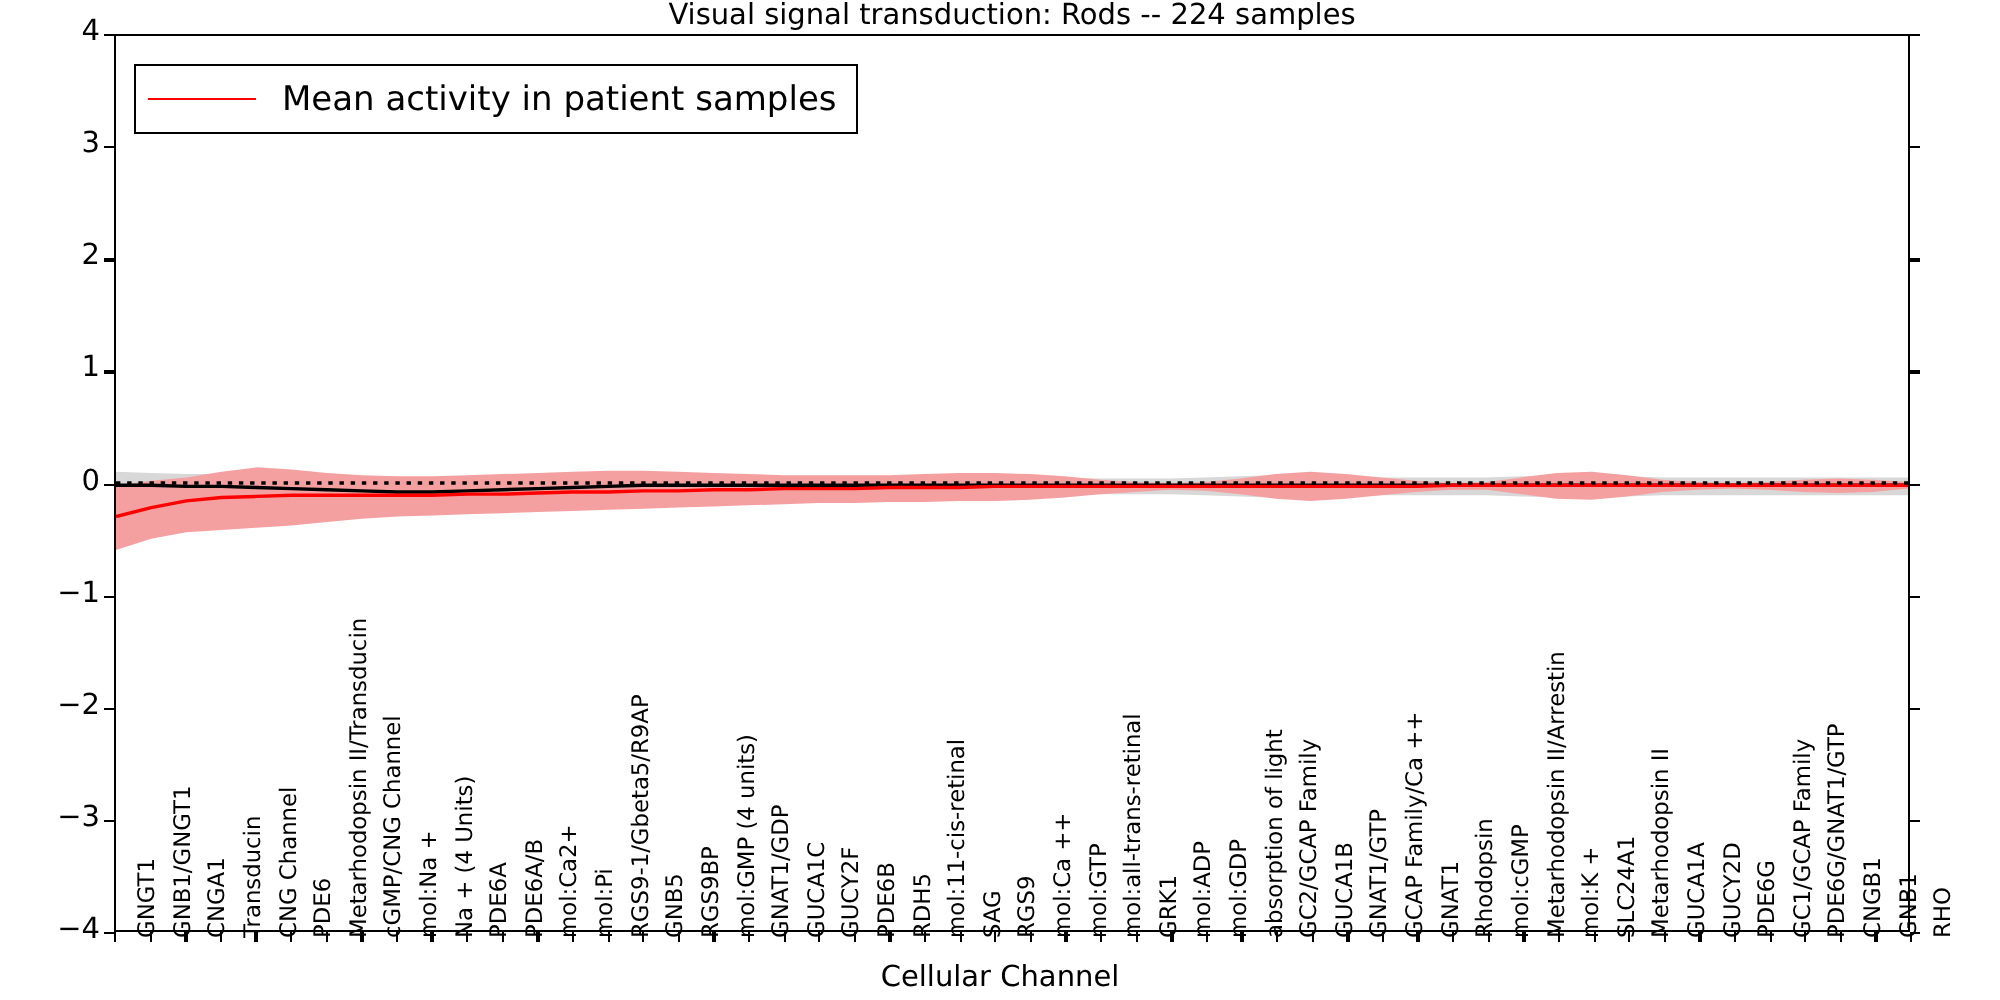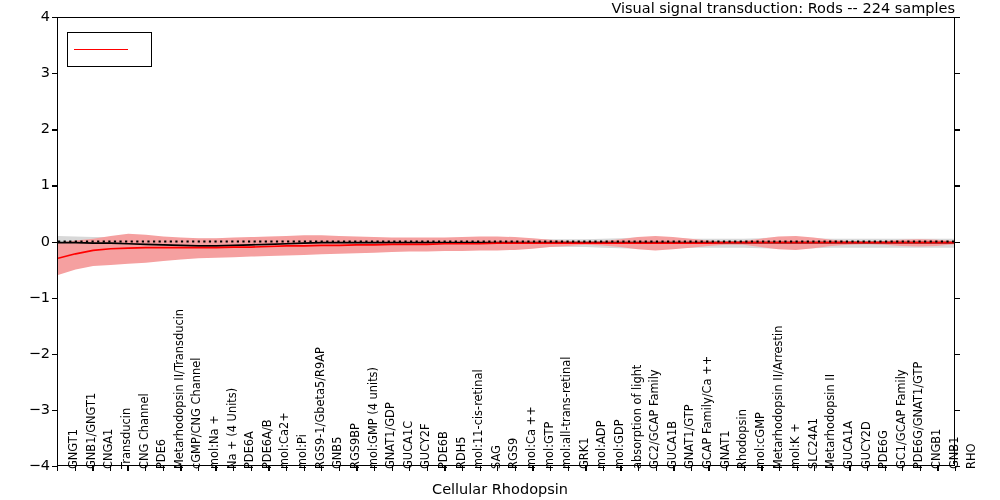--- a/index.html
+++ b/index.html
@@ -1,21 +1,21 @@
 <!DOCTYPE html>
 <html><head>
 <meta charset="utf-8">
 <style>
   html,body{margin:0;padding:0;}
   body{width:1000px;height:500px;background:#ffffff;
        font-family:"DejaVu Sans","Liberation Sans",sans-serif;overflow:hidden;}
   #fig{position:relative;width:1000px;height:500px;}
 
   #title{position:absolute;left:57px;top:0px;width:898px;height:17px;
-         text-align:right;font-size:14.5px;color:#000;line-height:17px;
+         text-align:center;font-size:14.5px;color:#000;line-height:17px;
          white-space:nowrap;}
 
   #plot{position:absolute;left:57px;top:17px;width:898px;height:449px;
         border:1.3px solid #000;box-sizing:border-box;overflow:hidden;
         background:#fff;}
   #svgwrap{position:absolute;left:0;top:0;width:100%;height:100%;}
 
   
   .ytick{position:absolute;right:1002px;width:60px;text-align:right;
          font-size:14.5px;color:#000;transform:translateY(-9px);}
@@ -37,34 +37,35 @@
   .legline.red{border-top-color:#ff0000;}
   .legtxt{font-size:17px;color:#000;white-space:nowrap;}
 </style>
 </head>
 <body>
 
 <div id="fig">
 
   <div id="title">Visual signal transduction: Rods -- 224 samples</div>
 
-  <div id="xlabel">Cellular Rhodopsin</div>
+  <div id="xlabel">Cellular Channel</div>
 
   <div id="plot">
     <svg id="svgwrap" viewBox="0 0 898 449" preserveAspectRatio="none">
         <path d="M0.00 218.89 L17.61 219.45 L35.22 220.01 L52.82 220.01 L70.43 220.57 L88.04 221.13 L105.65 221.13 L123.25 221.69 L140.86 221.69 L158.47 221.69 L176.08 221.69 L193.69 221.69 L211.29 221.69 L228.90 221.13 L246.51 221.13 L264.12 221.13 L281.73 221.13 L299.33 221.13 L316.94 221.13 L334.55 221.69 L352.16 221.69 L369.76 221.69 L387.37 221.69 L404.98 221.69 L422.59 221.69 L440.20 221.69 L457.80 221.69 L475.41 221.69 L493.02 222.25 L510.63 222.25 L528.24 222.25 L545.84 221.69 L563.45 221.13 L581.06 220.57 L598.67 220.57 L616.27 221.13 L633.88 221.69 L651.49 221.69 L669.10 221.69 L686.71 221.69 L704.31 221.13 L721.92 220.57 L739.53 220.57 L757.14 221.13 L774.75 221.69 L792.35 221.69 L809.96 221.69 L827.57 221.69 L845.18 221.69 L862.78 221.69 L880.39 221.69 L898.00 221.69 L898.00 230.67 L880.39 230.67 L862.78 230.67 L845.18 230.67 L827.57 230.67 L809.96 230.67 L792.35 230.67 L774.75 230.67 L757.14 231.24 L739.53 231.80 L721.92 231.80 L704.31 231.24 L686.71 230.67 L669.10 230.67 L651.49 230.67 L633.88 230.67 L616.27 231.24 L598.67 231.80 L581.06 231.80 L563.45 231.24 L545.84 230.67 L528.24 230.11 L510.63 230.11 L493.02 230.11 L475.41 230.67 L457.80 230.67 L440.20 230.67 L422.59 230.67 L404.98 230.67 L387.37 230.67 L369.76 230.67 L352.16 230.67 L334.55 230.67 L316.94 231.24 L299.33 231.24 L281.73 231.24 L264.12 231.24 L246.51 231.80 L228.90 232.36 L211.29 232.92 L193.69 233.48 L176.08 234.04 L158.47 234.60 L140.86 234.60 L123.25 234.04 L105.65 233.48 L88.04 232.92 L70.43 232.36 L52.82 231.80 L35.22 231.80 L17.61 231.80 L0.00 231.80 Z" fill="#d8d8d8"></path>
         <path d="M0.00 225.62 L17.61 223.38 L35.22 221.69 L52.82 218.89 L70.43 216.64 L88.04 217.76 L105.65 219.45 L123.25 220.57 L140.86 221.13 L158.47 221.13 L176.08 220.57 L193.69 220.01 L211.29 219.45 L228.90 218.89 L246.51 218.33 L264.12 218.33 L281.73 218.89 L299.33 219.45 L316.94 220.01 L334.55 220.57 L352.16 220.57 L369.76 220.57 L387.37 220.57 L404.98 220.01 L422.59 219.45 L440.20 219.45 L457.80 220.01 L475.41 221.13 L493.02 222.82 L510.63 223.94 L528.24 224.50 L545.84 223.94 L563.45 222.25 L581.06 220.01 L598.67 218.89 L616.27 220.01 L633.88 221.69 L651.49 223.38 L669.10 224.50 L686.71 223.94 L704.31 221.69 L721.92 219.45 L739.53 218.89 L757.14 220.57 L774.75 222.82 L792.35 223.94 L809.96 224.50 L827.57 223.94 L845.18 222.82 L862.78 222.25 L880.39 222.82 L898.00 223.94 L898.00 227.31 L880.39 228.99 L862.78 229.55 L845.18 228.99 L827.57 227.87 L809.96 227.31 L792.35 227.87 L774.75 228.99 L757.14 231.24 L739.53 232.92 L721.92 232.36 L704.31 230.11 L686.71 227.87 L669.10 227.87 L651.49 228.99 L633.88 230.67 L616.27 232.36 L598.67 233.48 L581.06 232.36 L563.45 230.11 L545.84 228.43 L528.24 227.87 L510.63 228.99 L493.02 230.11 L475.41 231.80 L457.80 232.92 L440.20 233.48 L422.59 233.48 L404.98 234.04 L387.37 234.04 L369.76 234.60 L352.16 234.60 L334.55 235.16 L316.94 235.73 L299.33 236.29 L281.73 236.85 L264.12 237.41 L246.51 237.97 L228.90 238.53 L211.29 239.09 L193.69 239.65 L176.08 240.22 L158.47 240.78 L140.86 241.34 L123.25 242.46 L105.65 244.14 L88.04 245.83 L70.43 246.95 L52.82 248.07 L35.22 249.19 L17.61 252.56 L0.00 258.18 Z" fill="#f5a0a0"></path>
         <path d="M0.00 225.62 L17.61 225.62 L35.22 226.18 L52.82 226.18 L70.43 226.75 L88.04 227.31 L105.65 227.87 L123.25 228.43 L140.86 228.99 L158.47 228.99 L176.08 228.43 L193.69 227.87 L211.29 227.31 L228.90 226.75 L246.51 226.18 L264.12 225.62 L281.73 225.62 L299.33 225.62 L316.94 225.62 L334.55 225.62 L352.16 225.62 L369.76 225.62 L387.37 225.62 L404.98 225.62 L422.59 225.62 L440.20 225.62 L457.80 225.62 L475.41 225.62 L493.02 225.62 L510.63 225.62 L528.24 225.62 L545.84 225.62 L563.45 225.62 L581.06 225.62 L598.67 225.62 L616.27 225.62 L633.88 225.62 L651.49 225.62 L669.10 225.62 L686.71 225.62 L704.31 225.62 L721.92 225.62 L739.53 225.62 L757.14 225.62 L774.75 225.62 L792.35 225.62 L809.96 225.62 L827.57 225.62 L845.18 225.62 L862.78 225.62 L880.39 225.62 L898.00 225.62 " fill="none" stroke="#000000" stroke-width="1.7"></path>
         <path d="M0.00 241.34 L17.61 236.85 L35.22 233.48 L52.82 231.80 L70.43 231.24 L88.04 230.67 L105.65 230.67 L123.25 230.67 L140.86 230.67 L158.47 230.67 L176.08 230.11 L193.69 230.11 L211.29 229.55 L228.90 228.99 L246.51 228.99 L264.12 228.43 L281.73 228.43 L299.33 227.87 L316.94 227.87 L334.55 227.31 L352.16 227.31 L369.76 227.31 L387.37 226.75 L404.98 226.75 L422.59 226.75 L440.20 226.18 L457.80 226.18 L475.41 226.18 L493.02 226.18 L510.63 226.18 L528.24 226.18 L545.84 226.18 L563.45 226.18 L581.06 226.18 L598.67 226.18 L616.27 226.18 L633.88 226.18 L651.49 226.18 L669.10 225.62 L686.71 225.62 L704.31 225.62 L721.92 225.62 L739.53 225.62 L757.14 225.62 L774.75 225.62 L792.35 225.62 L809.96 225.62 L827.57 225.62 L845.18 225.62 L862.78 225.62 L880.39 225.62 L898.00 225.62 " fill="none" stroke="#ff0000" stroke-width="1.7"></path>
         <path d="M0.00 224.50 L17.61 224.50 L35.22 224.50 L52.82 224.50 L70.43 224.50 L88.04 224.50 L105.65 224.50 L123.25 224.50 L140.86 224.50 L158.47 224.50 L176.08 224.50 L193.69 224.50 L211.29 224.50 L228.90 224.50 L246.51 224.50 L264.12 224.50 L281.73 224.50 L299.33 224.50 L316.94 224.50 L334.55 224.50 L352.16 224.50 L369.76 224.50 L387.37 224.50 L404.98 224.50 L422.59 224.50 L440.20 224.50 L457.80 224.50 L475.41 224.50 L493.02 224.50 L510.63 224.50 L528.24 224.50 L545.84 224.50 L563.45 224.50 L581.06 224.50 L598.67 224.50 L616.27 224.50 L633.88 224.50 L651.49 224.50 L669.10 224.50 L686.71 224.50 L704.31 224.50 L721.92 224.50 L739.53 224.50 L757.14 224.50 L774.75 224.50 L792.35 224.50 L809.96 224.50 L827.57 224.50 L845.18 224.50 L862.78 224.50 L880.39 224.50 L898.00 224.50 " fill="none" stroke="#000" stroke-width="1.8" stroke-dasharray="2.2 3.4"></path>
       </svg>
 
     <div id="legend">
       <div class="legrow">
         <span class="legline red"></span>
+        <span class="legtxt">Mean activity in patient samples</span>
       </div>
     </div>
   </div>
 
   <div id="yticks">
       <div class="ytick" style="top: 17px; right: 950px;">4</div>
       <div class="ytickmark" style="top: 17px; left: 52px; position: absolute;"></div>
       <div class="ytickmark" style="top: 17px; left: 955px; position: absolute;"></div>
       <div class="ytick" style="top: 73.125px; right: 950px;">3</div>
       <div class="ytickmark" style="top: 73.125px; left: 52px; position: absolute;"></div>

